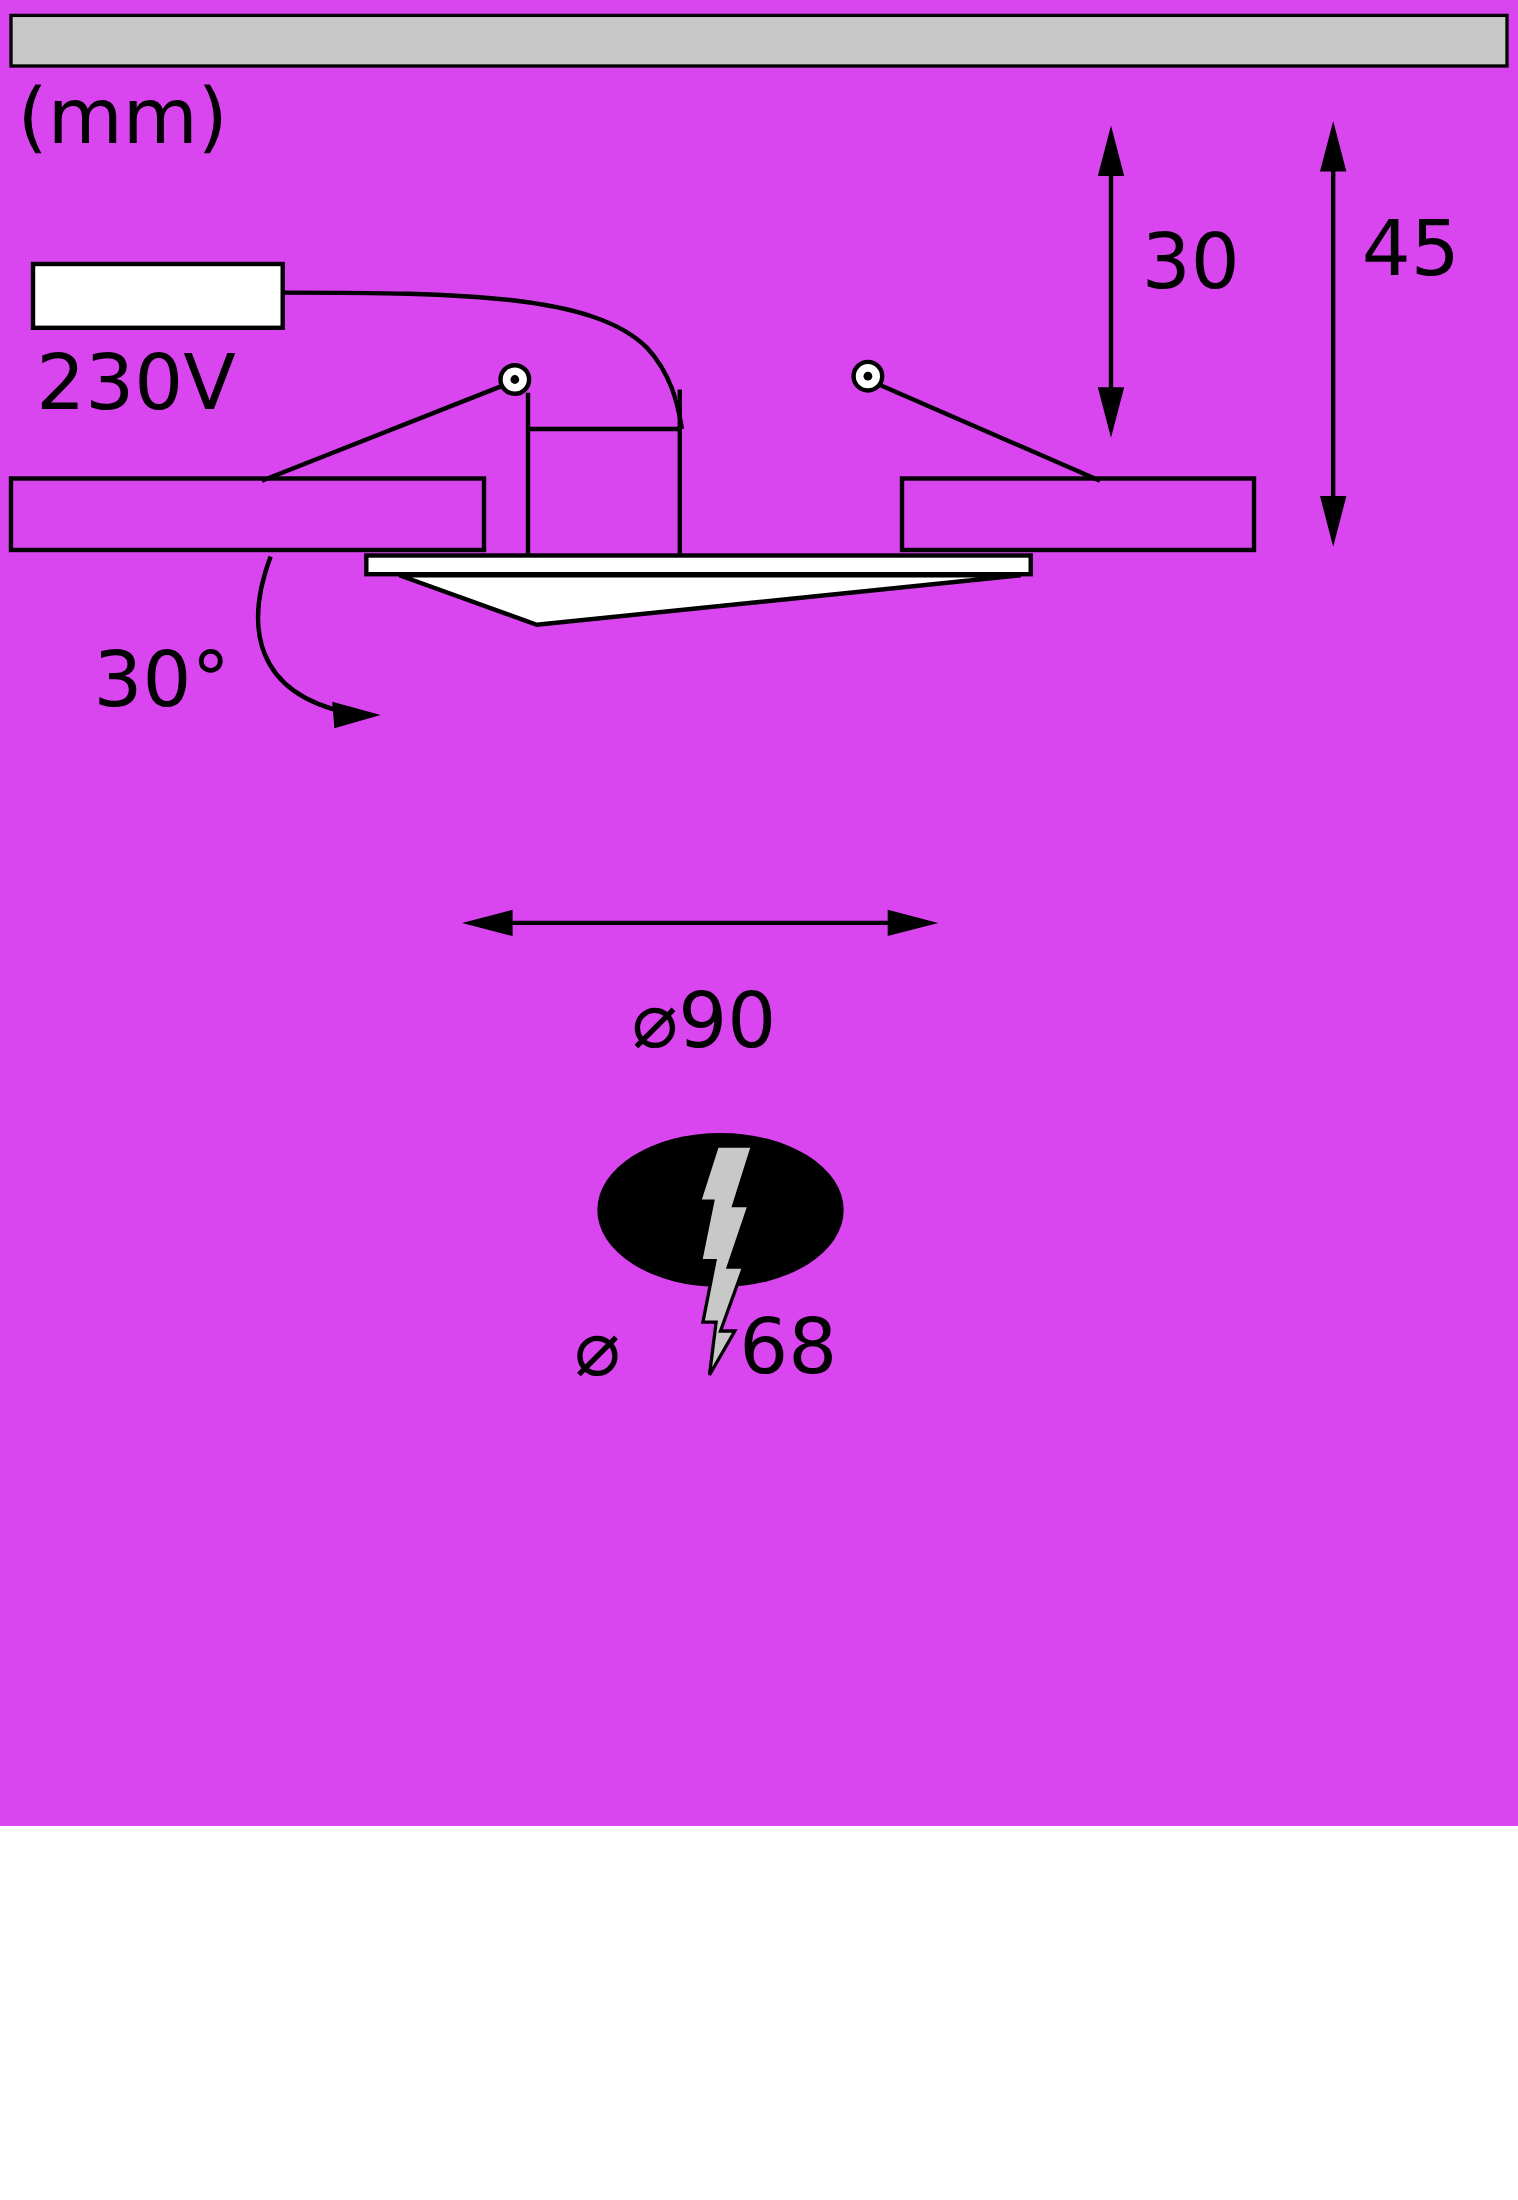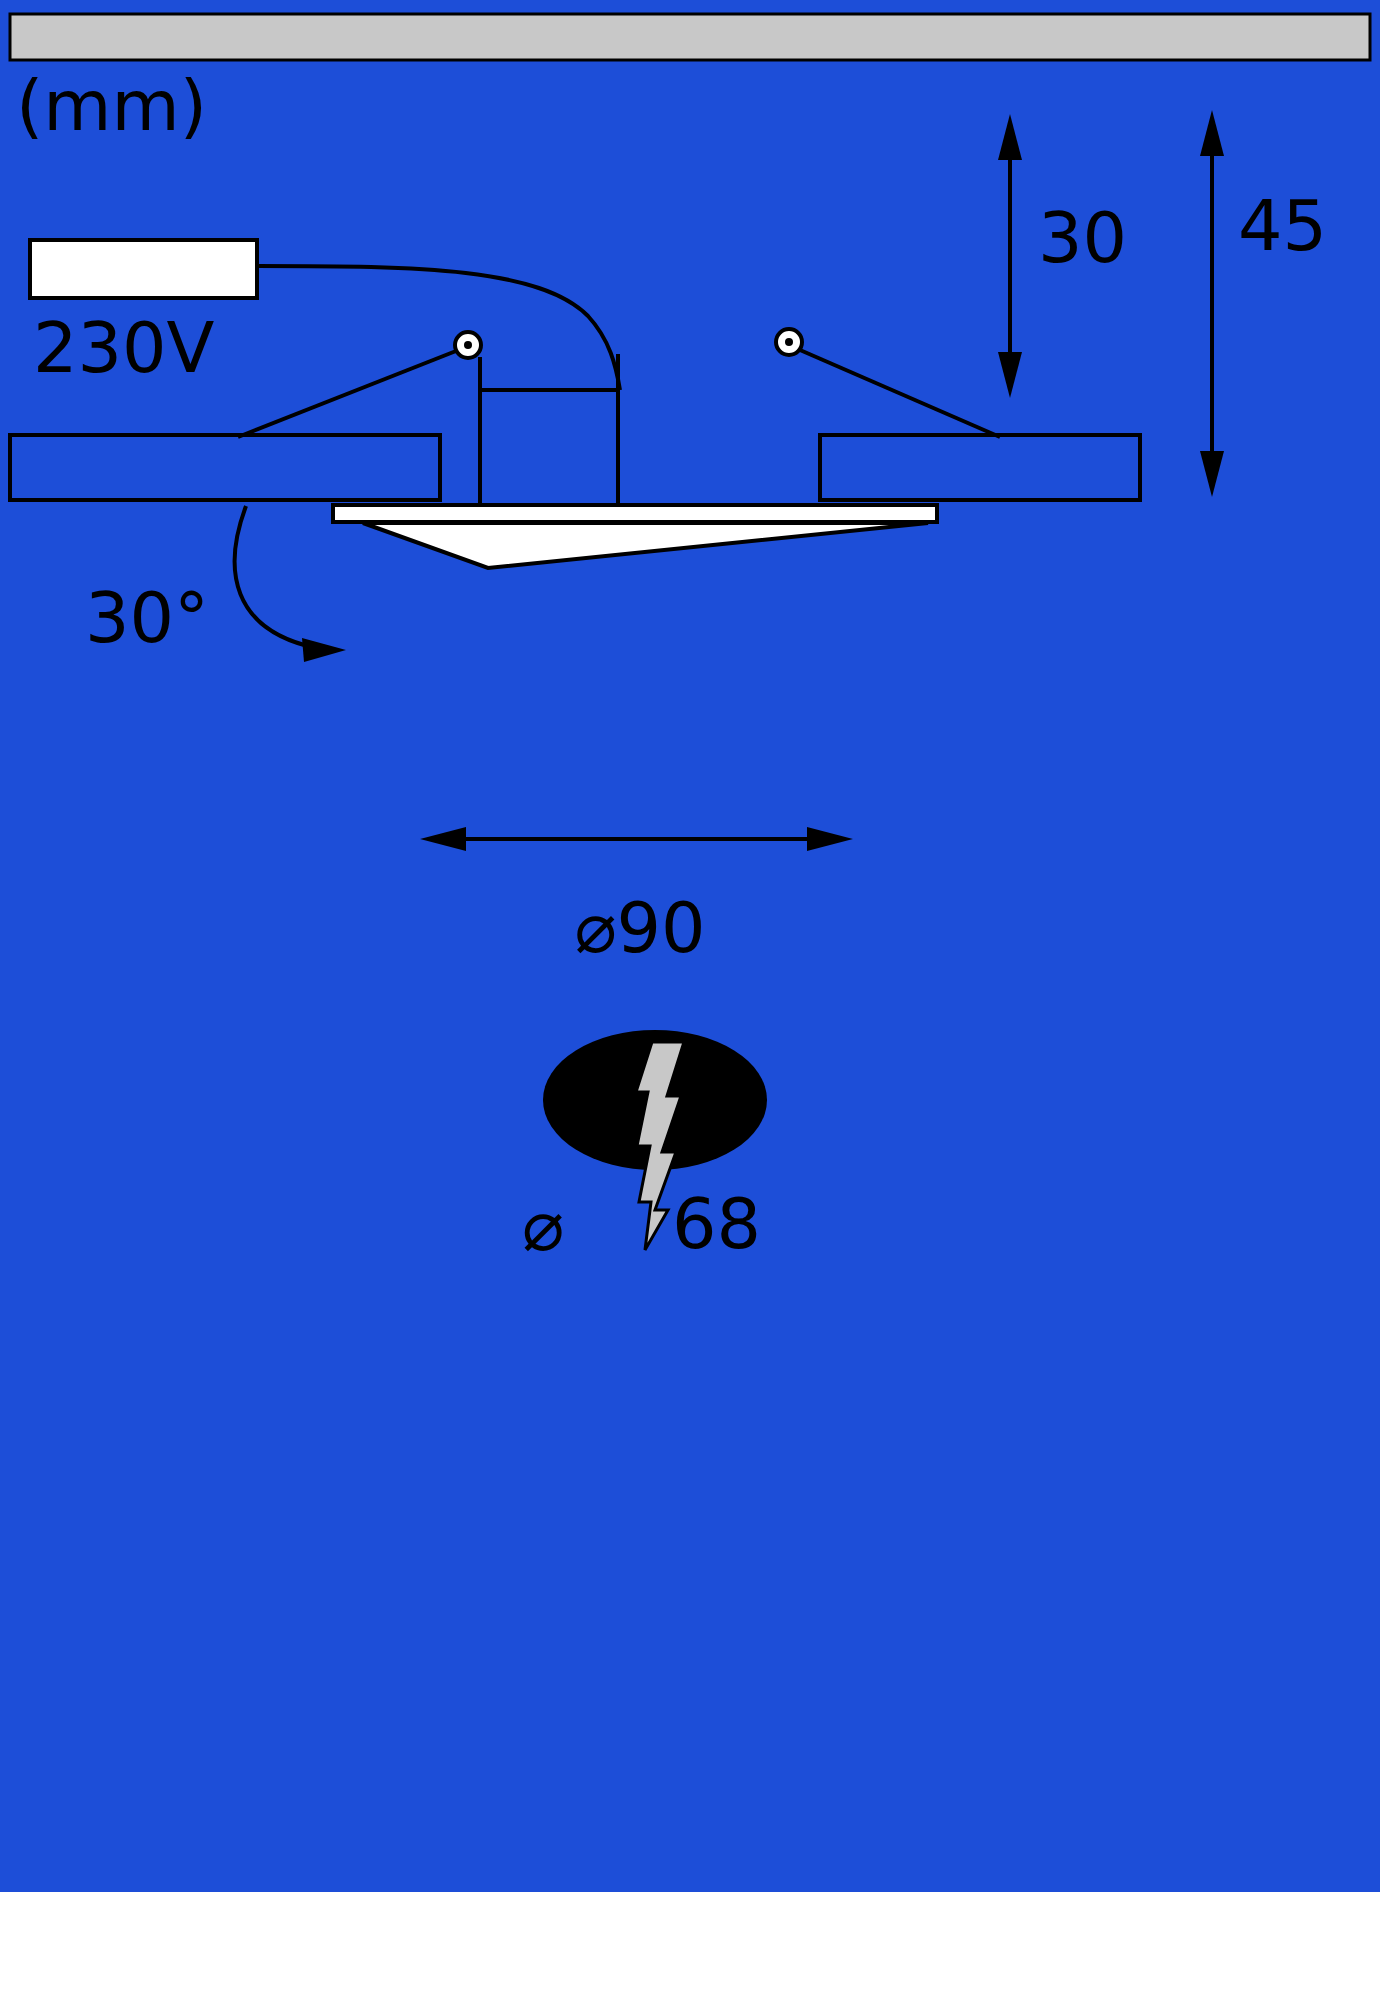--- a/index.html
+++ b/index.html
@@ -3,22 +3,22 @@
 <meta charset="utf-8">
 <style>
   html, body {
     margin: 0;
     padding: 0;
     background: #ffffff;
   }
   .page {
     position: relative;
     width: 1380px;
-    height: 1892px;
-    background: #1d4ed8;
+    height: 1660px;
+    background: #d946ef;
     overflow: hidden;
   }
   svg {
     display: block;
   }
   svg text {
     font-family: "DejaVu Sans", "Liberation Sans", sans-serif;
     fill: #000000;
   }
   .lbl {

